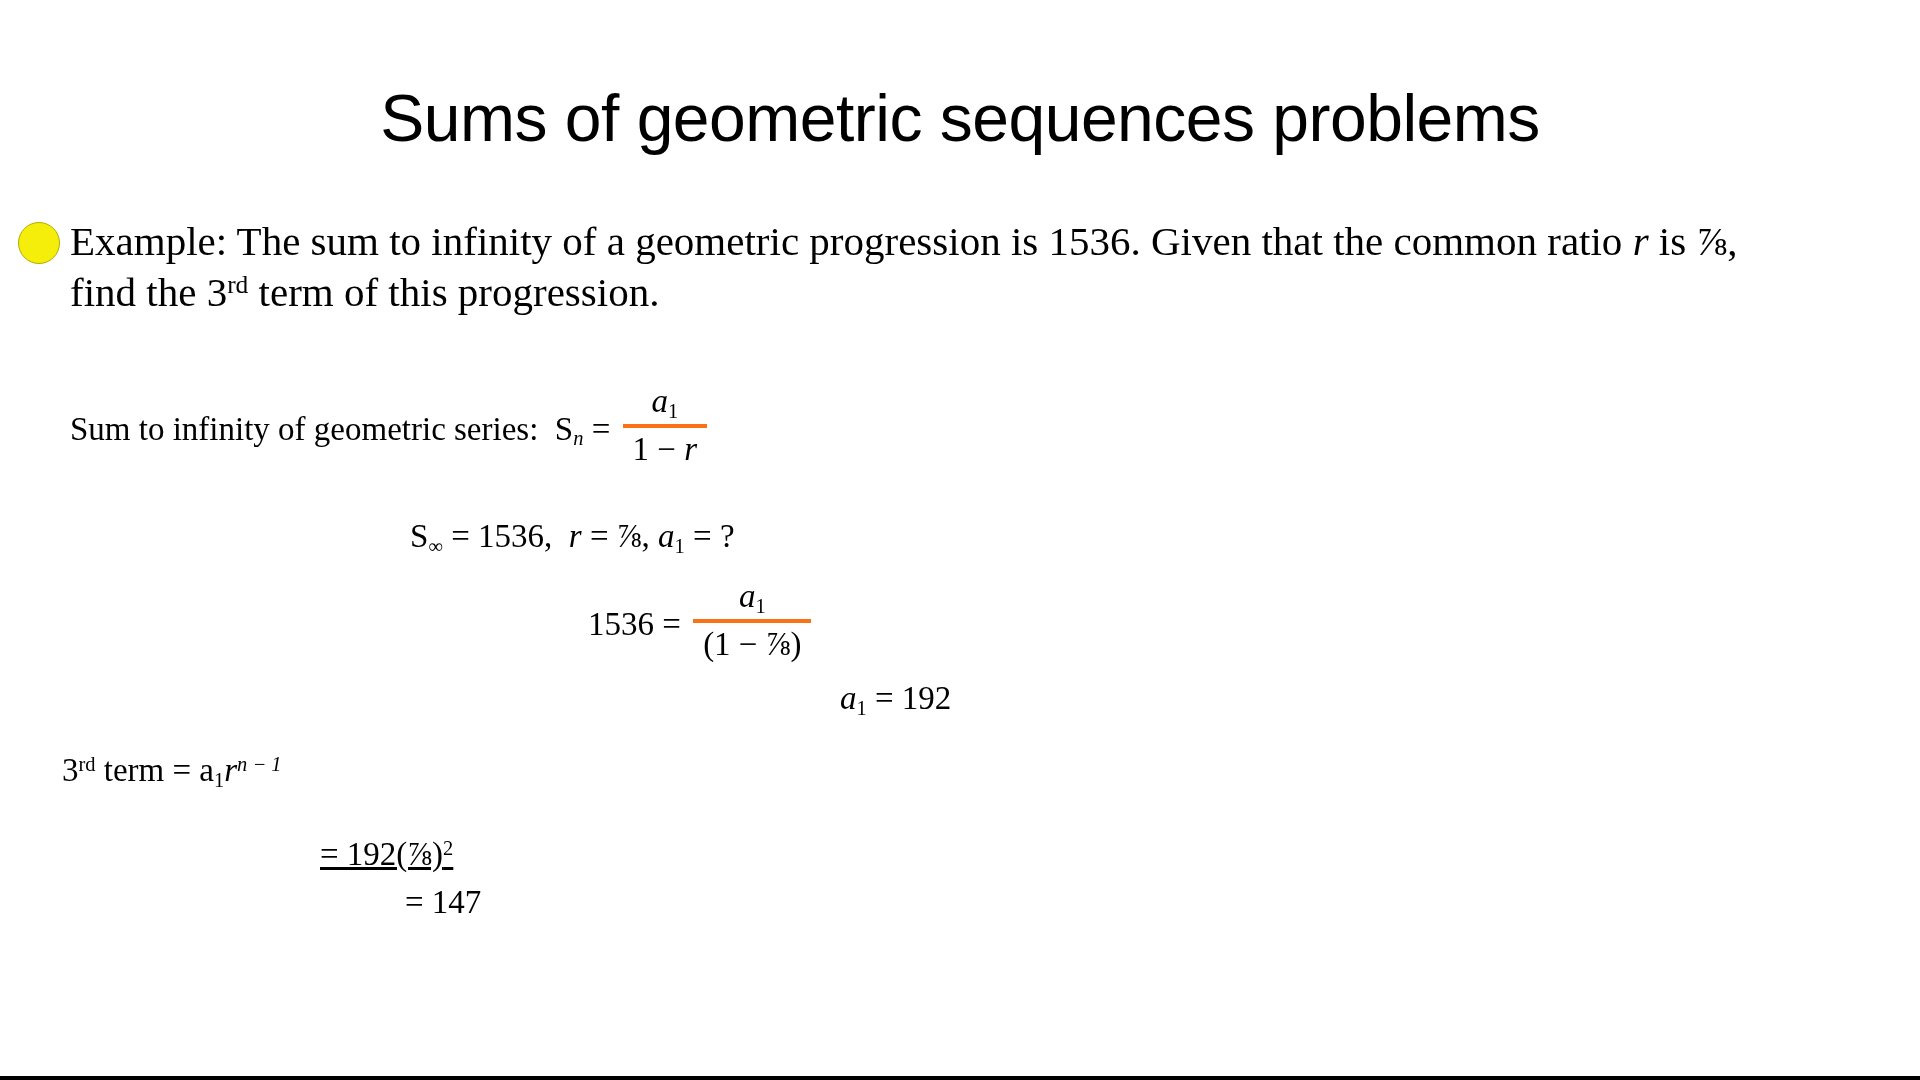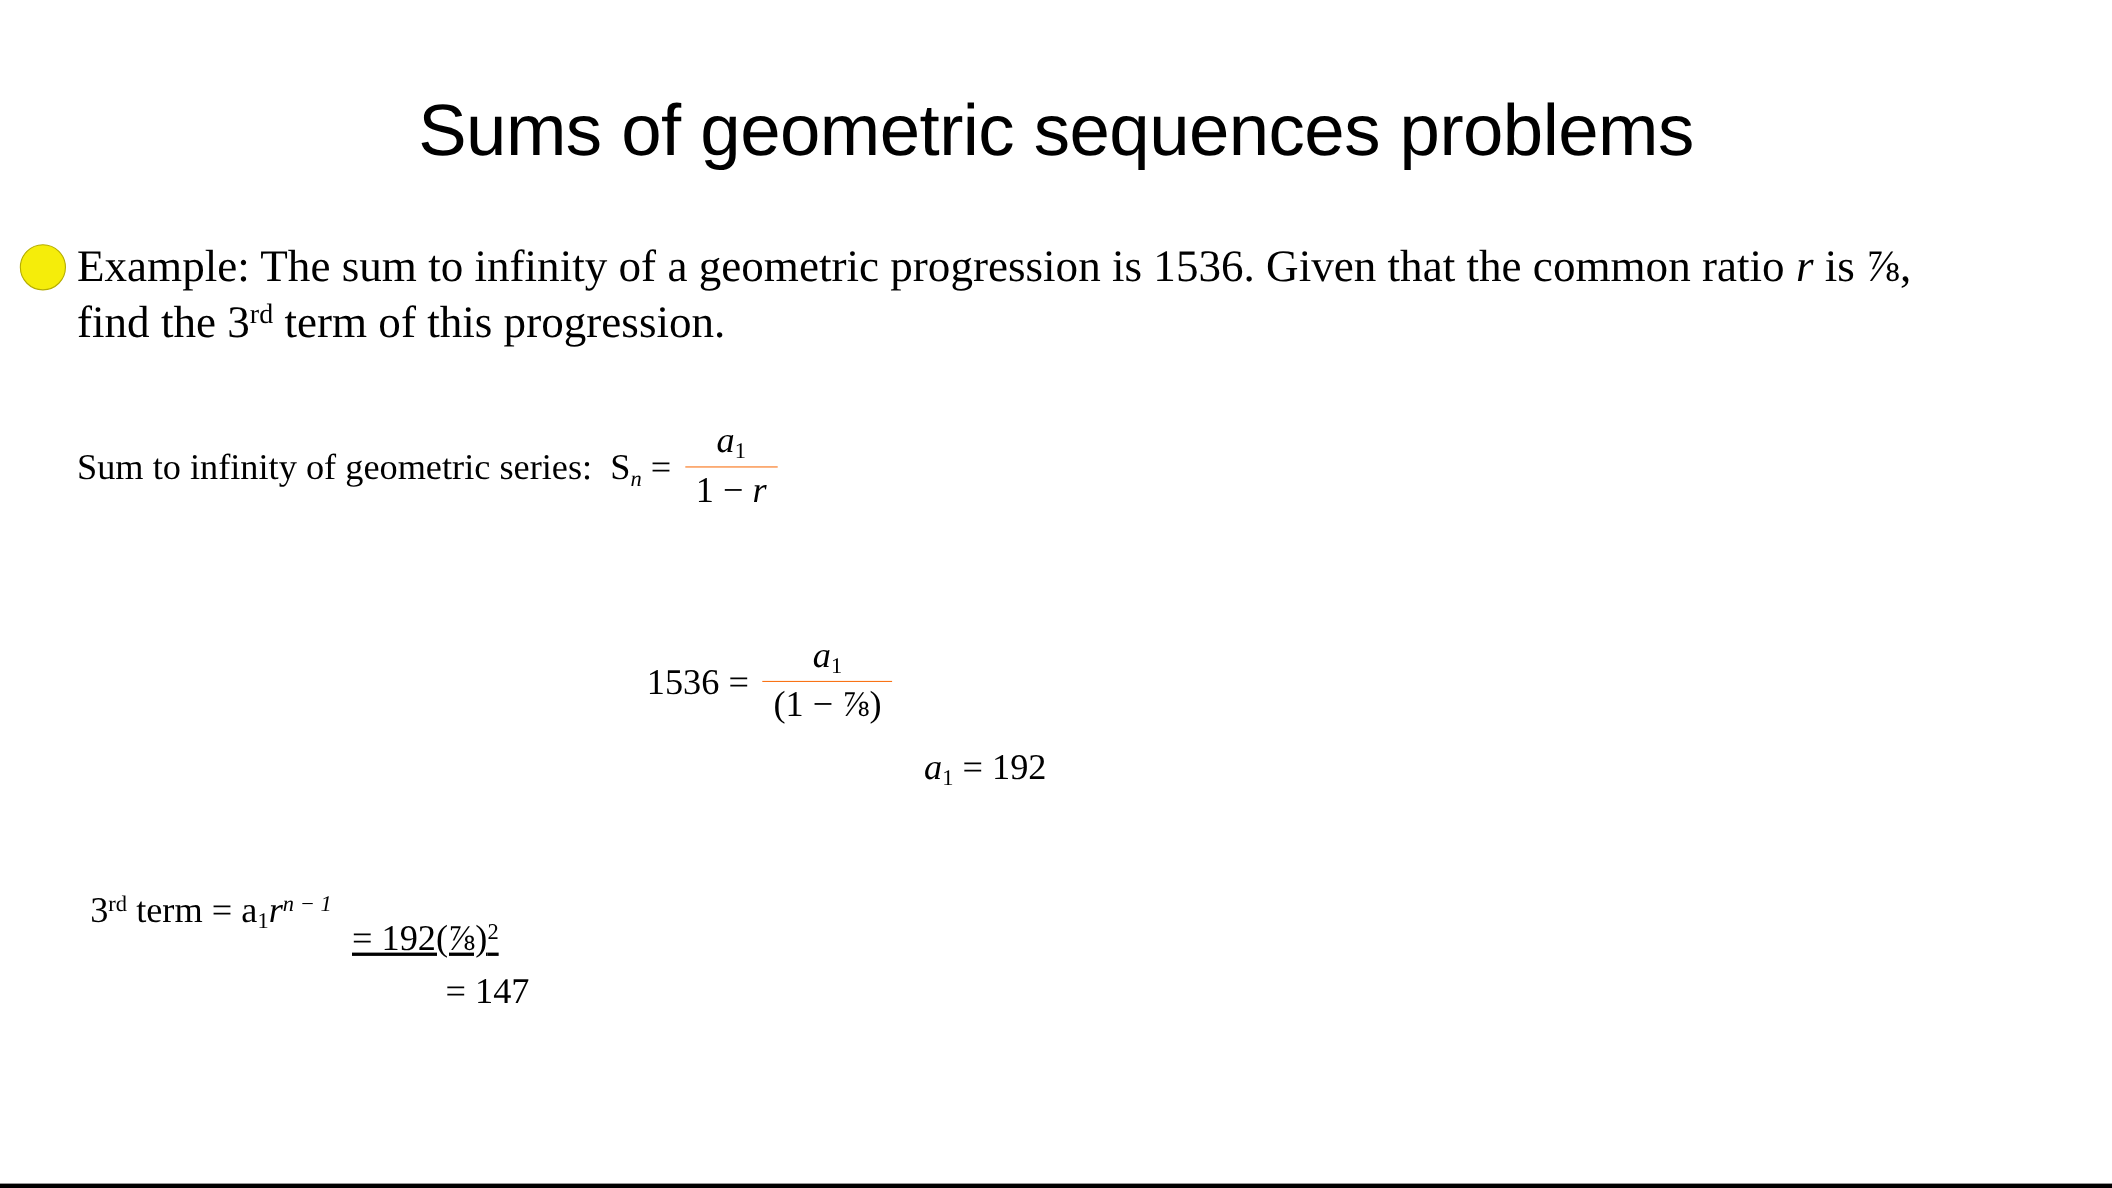--- a/index.html
+++ b/index.html
@@ -90,21 +90,21 @@
   
   .frac {
     display: inline-block;
     vertical-align: -0.62em;
     text-align: center;
     margin: 0 4px;
   }
   .frac .num {
     display: block;
     padding: 0 10px 2px 10px;
-    border-bottom: 1px solid #f97316;
+    border-bottom: 4px solid #f97316;
     line-height: 1.1;
   }
   .frac .den {
     display: block;
     padding: 3px 10px 0 10px;
     line-height: 1.1;
     text-align: center;
   }
 
   .eq-sinf {
@@ -114,22 +114,21 @@
   .eq-1536 {
     left: 588px;
     top: 578px;
   }
   .eq-a1 {
     left: 840px;
     top: 680px;
   }
   .third-term {
     left: 62px;
-    top: 810px;
-    margin-left: 20px;
+    top: 752px;
   }
   .third-term-2 {
     left: 320px;
     top: 836px;
     text-decoration: underline;
   }
   .third-term-3 {
     left: 405px;
     top: 884px;
   }
@@ -148,20 +147,23 @@
   </div>
 
   <div class="line sum-label">
     <span>Sum to infinity of geometric series:</span>&nbsp;&nbsp;<span>S</span><sub><i class="var">n</i></sub>&nbsp;<span>=</span>
     <span class="frac">
       <span class="num"><i class="var">a</i><sub>1</sub></span>
       <span class="den">1 − <i class="var">r</i></span>
     </span>
   </div>
 
+  <div class="line eq-sinf">
+    <span>S</span><sub>∞</sub> = <span>1536,</span>&nbsp;&nbsp;<i class="var">r</i> = <span>⅞,</span> <i class="var">a</i><sub>1</sub> = <span>?</span>
+  </div>
 
   <div class="line eq-1536">
     <span>1536 =</span>
     <span class="frac">
       <span class="num"><i class="var">a</i><sub>1</sub></span>
       <span class="den">(1 − ⅞)</span>
     </span>
   </div>
 
   <div class="line eq-a1">

